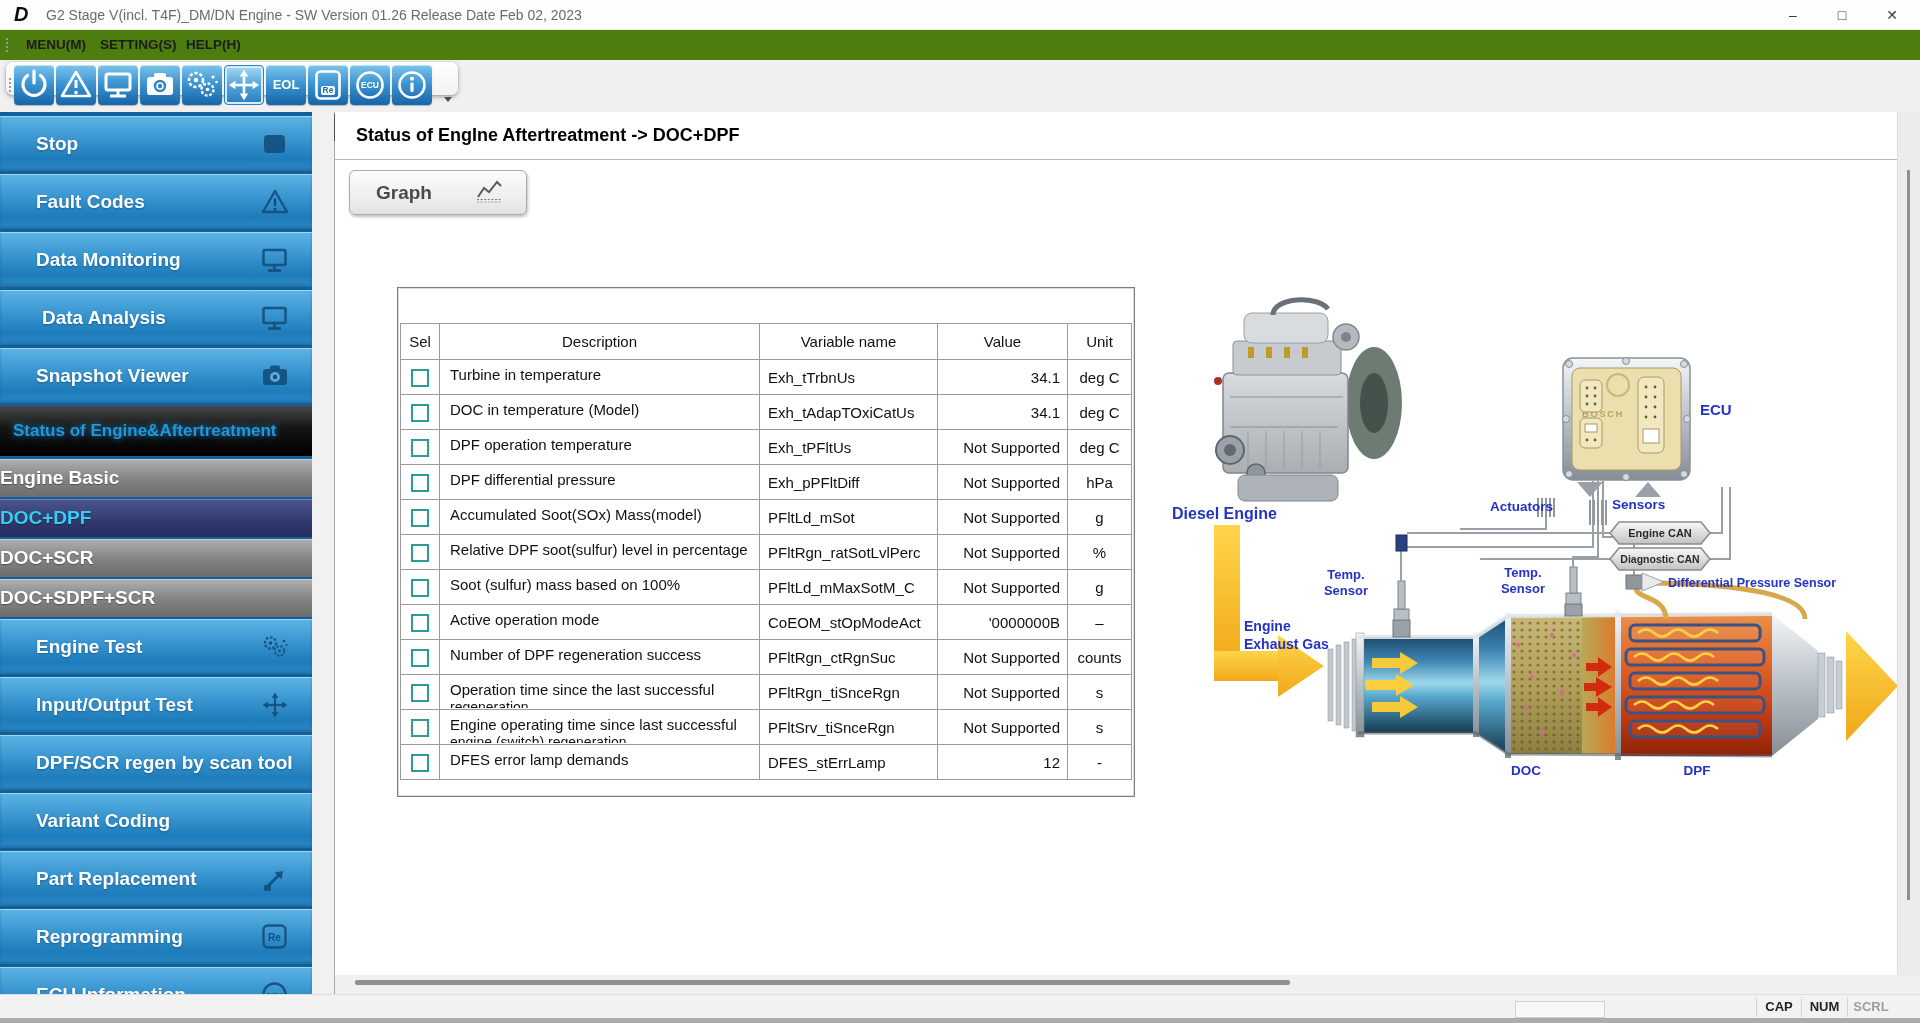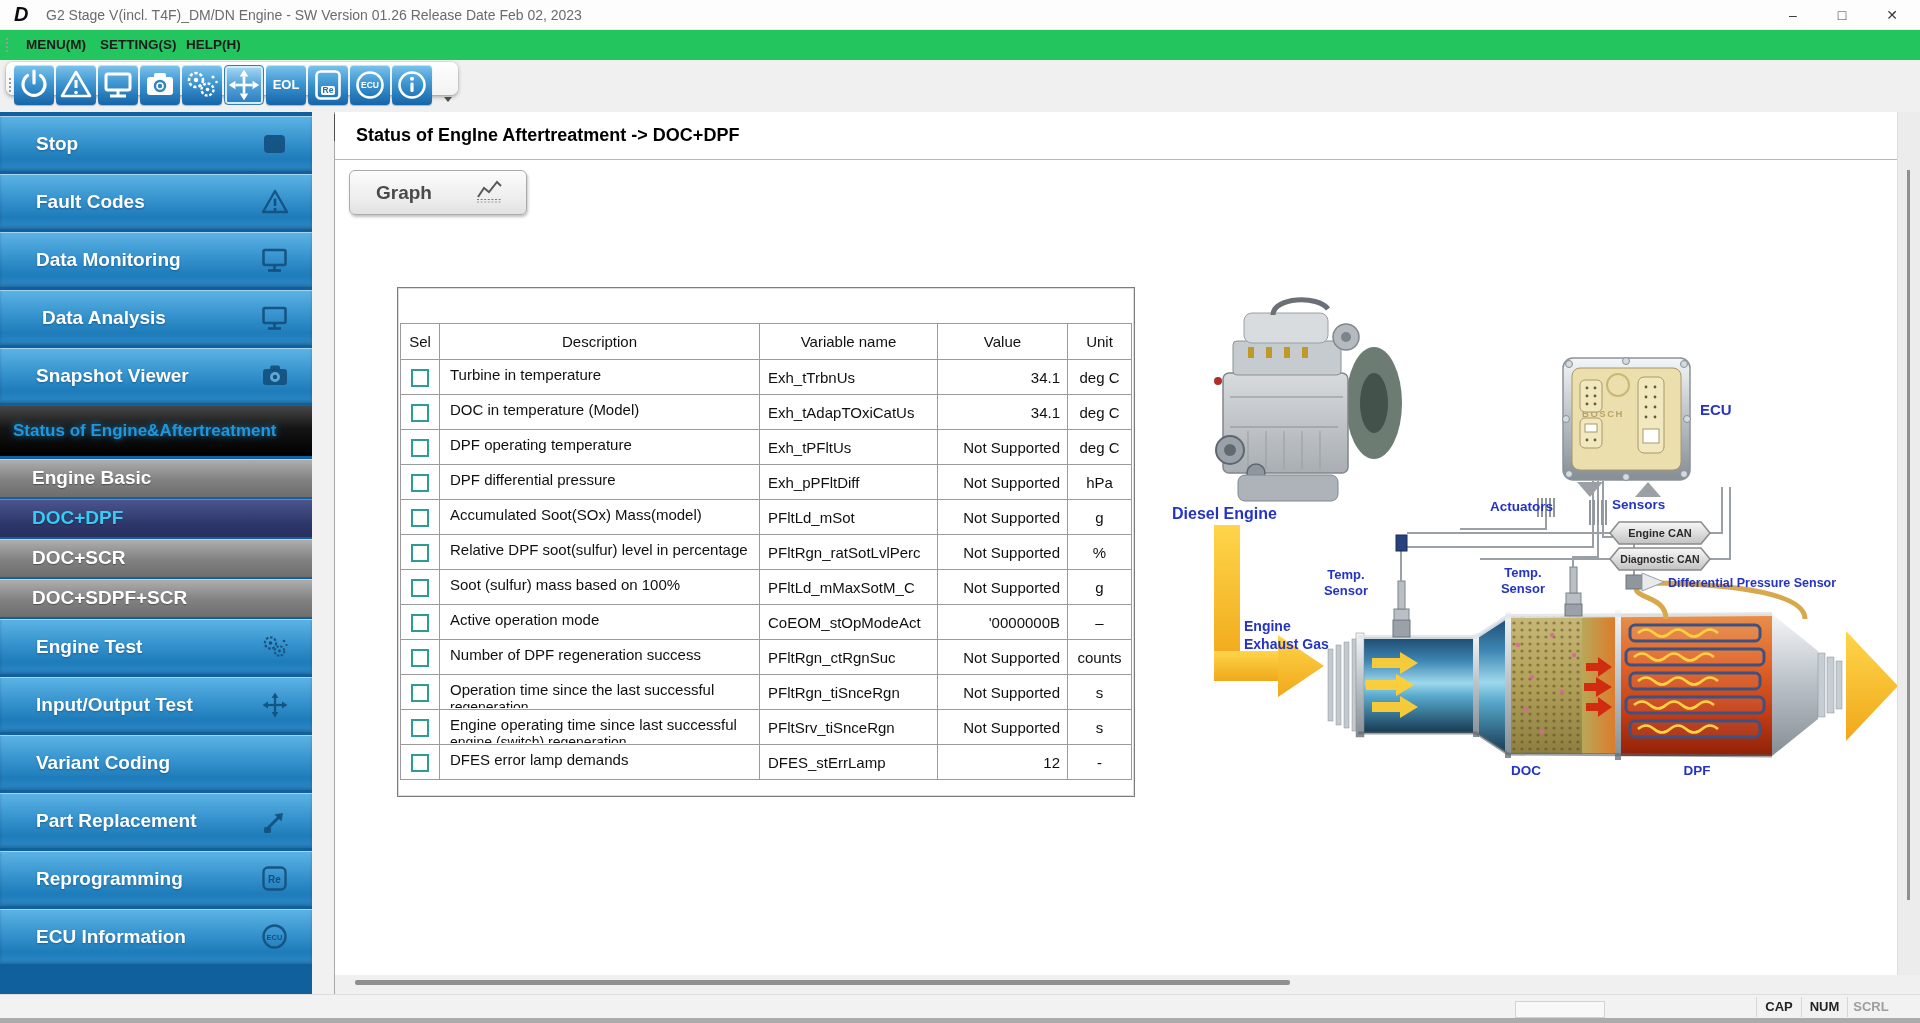--- a/index.html
+++ b/index.html
@@ -5,21 +5,21 @@
   html,body{margin:0;padding:0;background:#555;}
   .win{position:relative;width:1920px;height:1023px;background:#f0f0f0;font-family:"Liberation Sans",sans-serif;overflow:hidden;}
 
   
   .titlebar{position:absolute;left:0;top:0;width:100%;height:30px;background:#fdfdfd;border-bottom:1px solid #ececec;box-sizing:border-box;}
   .tb-logo{position:absolute;left:14px;top:3px;font-family:"Liberation Sans",sans-serif;font-style:italic;font-weight:900;font-size:20px;color:#0b0b0b;}
   .tb-title{position:absolute;left:46px;top:7px;font-size:14px;color:#6b6b6b;white-space:nowrap;}
   .wbtn{position:absolute;top:0;width:48px;height:30px;text-align:center;line-height:30px;font-size:14px;color:#3c3c3c;}
 
   
-  .menubar{position:absolute;left:0;top:30px;width:100%;height:30px;background:#22c55e;}
+  .menubar{position:absolute;left:0;top:30px;width:100%;height:30px;background:#4d7c0f;}
   .grip{position:absolute;left:5px;top:7px;width:4px;height:17px;background-image:radial-gradient(circle,#9a9a9a 1px,transparent 1.3px);background-size:4px 4px;}
   .menu-item{position:absolute;top:0;height:30px;line-height:30px;font-size:13.5px;font-weight:bold;color:#1c1c1c;}
 
   
   .toolbar{position:absolute;left:0;top:60px;width:100%;height:52px;background:#f0f0f0;}
   .tool-panel{position:absolute;left:6px;top:2px;width:452px;height:33px;background:linear-gradient(#ffffff,#f2f2f2);border-radius:7px;box-shadow:0 2px 4px rgba(0,0,0,.3),0 0 0 1px #e2e2e2;}
   .tbt{position:absolute;top:3px;width:40px;height:40px;border-radius:4px;box-sizing:border-box;background:linear-gradient(180deg,#7cc4ec 0%,#3e96d2 45%,#1565a8 100%);box-shadow:inset 0 1px 0 rgba(255,255,255,.55),0 1px 1px rgba(0,0,0,.25);}
   .tbt svg{width:100%;height:100%;display:block;}
   .tbt.sel{background:linear-gradient(180deg,#a8daf5 0%,#54a4da 50%,#2a7cc0 100%);border:1px solid #2f7fc2;box-shadow:inset 0 0 0 2px #d6ecfa;}
   .tbt-txt{display:block;width:100%;height:100%;line-height:40px;text-align:center;color:#fff;font-weight:bold;font-size:13px;}
@@ -28,21 +28,21 @@
   
   .sidebar{position:absolute;left:0;top:112px;width:312px;height:882px;background:#0f609c;overflow:hidden;padding-top:4px;box-sizing:border-box;}
   .si{position:relative;display:flex;align-items:center;margin-bottom:3px;cursor:default;}
   .si.big{height:55px;background:linear-gradient(180deg,#5db4e5 0%,#3b97d1 40%,#1e7cba 78%,#2d88c6 100%);box-shadow:inset 0 1px 0 rgba(255,255,255,.45),inset 0 -2px 3px rgba(0,30,60,.25);}
   .si.black{height:50px;background:linear-gradient(180deg,#474747 0%,#141414 45%,#000 100%);}
   .si.sub{height:38px;margin-bottom:2px;background:linear-gradient(180deg,#b0b0b0,#818181 55%,#6d6d6d);box-shadow:inset 0 1px 0 rgba(255,255,255,.35);}
   .si.sub.selected{background:linear-gradient(180deg,#4c568f,#2e3769 65%,#272f5f);box-shadow:inset 0 1px 0 rgba(255,255,255,.25);}
   .si-label{padding-left:36px;font-size:19px;font-weight:bold;color:#fff;text-shadow:0 1px 2px rgba(0,40,80,.4);white-space:nowrap;}
   .si.indent .si-label{padding-left:42px;}
   .si.black .si-label{font-size:17px;color:#2196dc;text-shadow:0 0 7px rgba(33,150,220,.85);padding-left:13px;}
-  .si.sub .si-label{font-size:19px;padding-left:32px;text-shadow:0 1px 1px rgba(0,0,0,.35);text-align:center;}
+  .si.sub .si-label{font-size:19px;padding-left:0;text-shadow:0 1px 1px rgba(0,0,0,.35);text-align:center;}
   .si.sub.selected .si-label{color:#35ccf6;}
   .si-ic{position:absolute;right:22px;top:50%;transform:translateY(-50%);width:30px;height:30px;}
   .si-ic svg{width:30px;height:30px;display:block;}
 
   
   .gapstrip{position:absolute;left:312px;top:112px;width:22px;height:882px;background:#f1f1f1;}
   .vdiv{position:absolute;left:334px;top:112px;width:1px;height:882px;background:#a8a8a8;}
   .vdiv-tick{position:absolute;left:334px;top:114px;width:3px;height:27px;background:#4f4f4f;}
   .main-bg{position:absolute;left:335px;top:112px;width:1562px;height:863px;background:#fff;}
   .title-underline{position:absolute;left:335px;top:159px;width:1562px;height:1px;background:#b8b8b8;}
@@ -268,20 +268,23 @@
             <g fill="#12507f" opacity="0.92">
               <polygon points="15,2.5 11.6,8 18.4,8"></polygon>
               <polygon points="15,27.5 11.6,22 18.4,22"></polygon>
               <polygon points="2.5,15 8,11.6 8,18.4"></polygon>
               <polygon points="27.5,15 22,11.6 22,18.4"></polygon>
               <rect x="13.9" y="8" width="2.2" height="14"></rect>
               <rect x="8" y="13.9" width="14" height="2.2"></rect>
             </g>
           </svg>
         </span>
+    </div>
+    <div class="si big">
+      <span class="si-label">DPF/SCR regen by scan tool</span>
     </div>
     <div class="si big">
       <span class="si-label">Variant Coding</span>
     </div>
     <div class="si big">
       <span class="si-label">Part Replacement</span>
       <span class="si-ic">
           <svg viewBox="0 0 30 30">
             <line x1="7" y1="23" x2="19" y2="11" stroke="#12507f" stroke-width="3" opacity="0.92"></line>
             <polygon points="23,7 21.5,15.5 14.5,8.5" fill="#12507f" opacity="0.92"></polygon>
@@ -369,21 +372,21 @@
             </td>
       <td class="td-var">Exh_tAdapTOxiCatUs</td>
       <td class="td-val">34.1</td>
       <td class="td-unit">deg C</td>
     </tr>
 
     <tr>
       <td class="td-sel"><span class="cb"></span></td>
       <td class="td-desc">
               <div class="desc-in">
-                <div class="d1">DPF operating temperature</div>
+                <div class="d1">DPF operation temperature</div>
                 <div class="d2"></div>
               </div>
             </td>
       <td class="td-var">Exh_tPFltUs</td>
       <td class="td-val">Not Supported</td>
       <td class="td-unit">deg C</td>
     </tr>
 
     <tr>
       <td class="td-sel"><span class="cb"></span></td>

